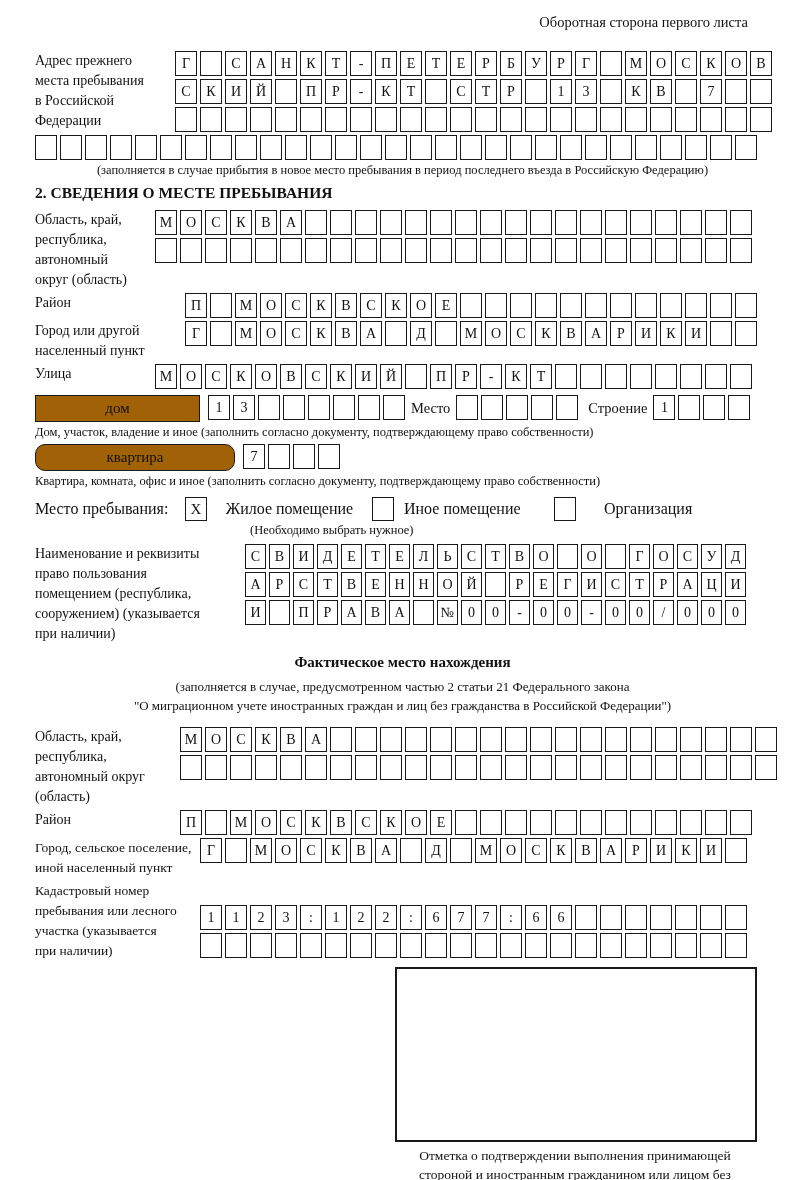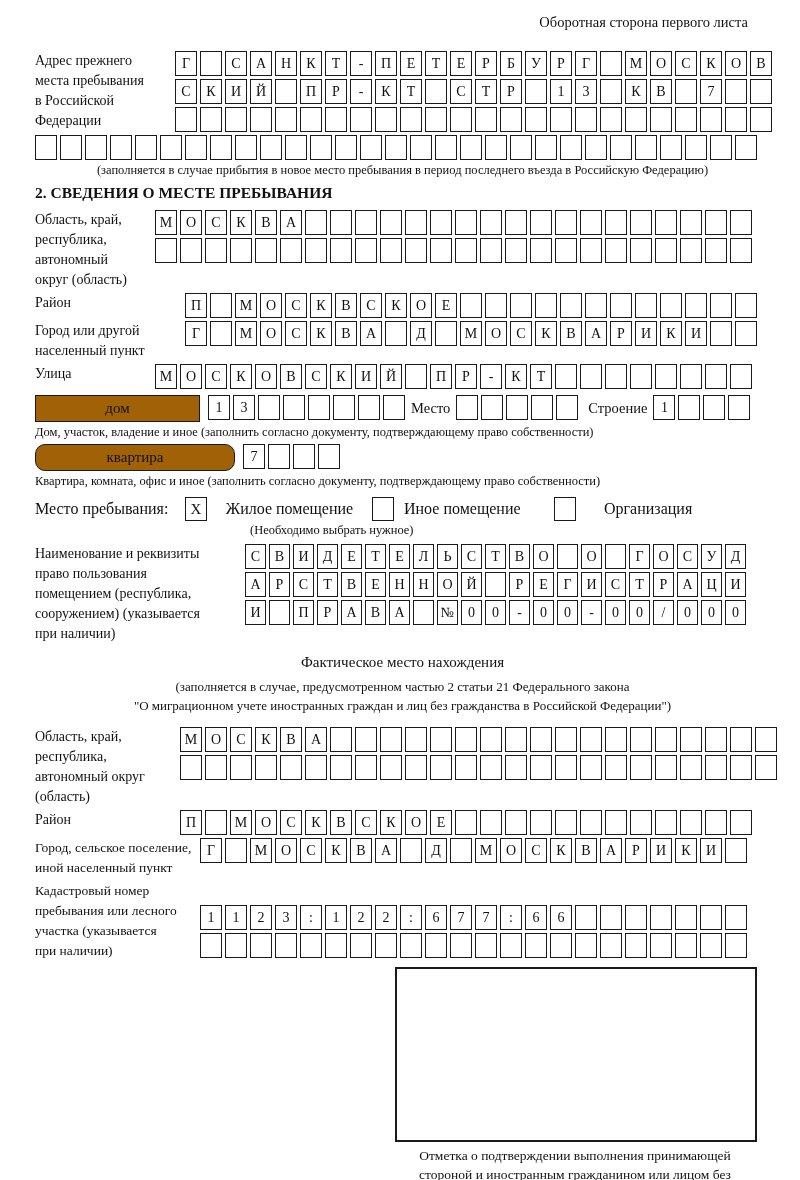--- a/index.html
+++ b/index.html
@@ -29,21 +29,21 @@
     display:flex;align-items:center;justify-content:center;font-size:15px;flex:none;background:#a16207;
   }
   .inline-lbl{font-size:14.5px;line-height:27px;flex:none;}
   .checkbox{
     box-sizing:border-box;flex:none;width:22px;height:24px;border:1.5px solid #1a1a1a;
     display:flex;align-items:center;justify-content:center;font-size:15px;background:#fff;
   }
   .chk-row{display:flex;align-items:center;margin-top:8px;}
   .chk-row .opt-label{font-size:16px;}
   .hint{font-size:12.5px;margin:2px 0 6px 215px;}
-  .subtitle{font-weight:normal;font-size:15px;text-align:center;margin:10px 0 6px 0;}
+  .subtitle{font-weight:bold;font-size:15px;text-align:center;margin:10px 0 6px 0;}
   .cap-lines{font-size:13px;text-align:center;line-height:19px;margin-bottom:12px;}
   .stamp-box{
     box-sizing:border-box;margin-left:360px;width:362px;height:175px;
     border:2px solid #1a1a1a;background:#fff;margin-top:6px;
   }
   .stamp-cap{width:420px;margin-left:330px;text-align:center;font-size:13.5px;line-height:19px;margin-top:4px;}
   .mt3{margin-top:3px;} .mt6{margin-top:6px;}
   .gap8{width:8px;flex:none;} .gap6{width:6px;flex:none;} .gap10{width:10px;flex:none;}
 </style>
 </head>

